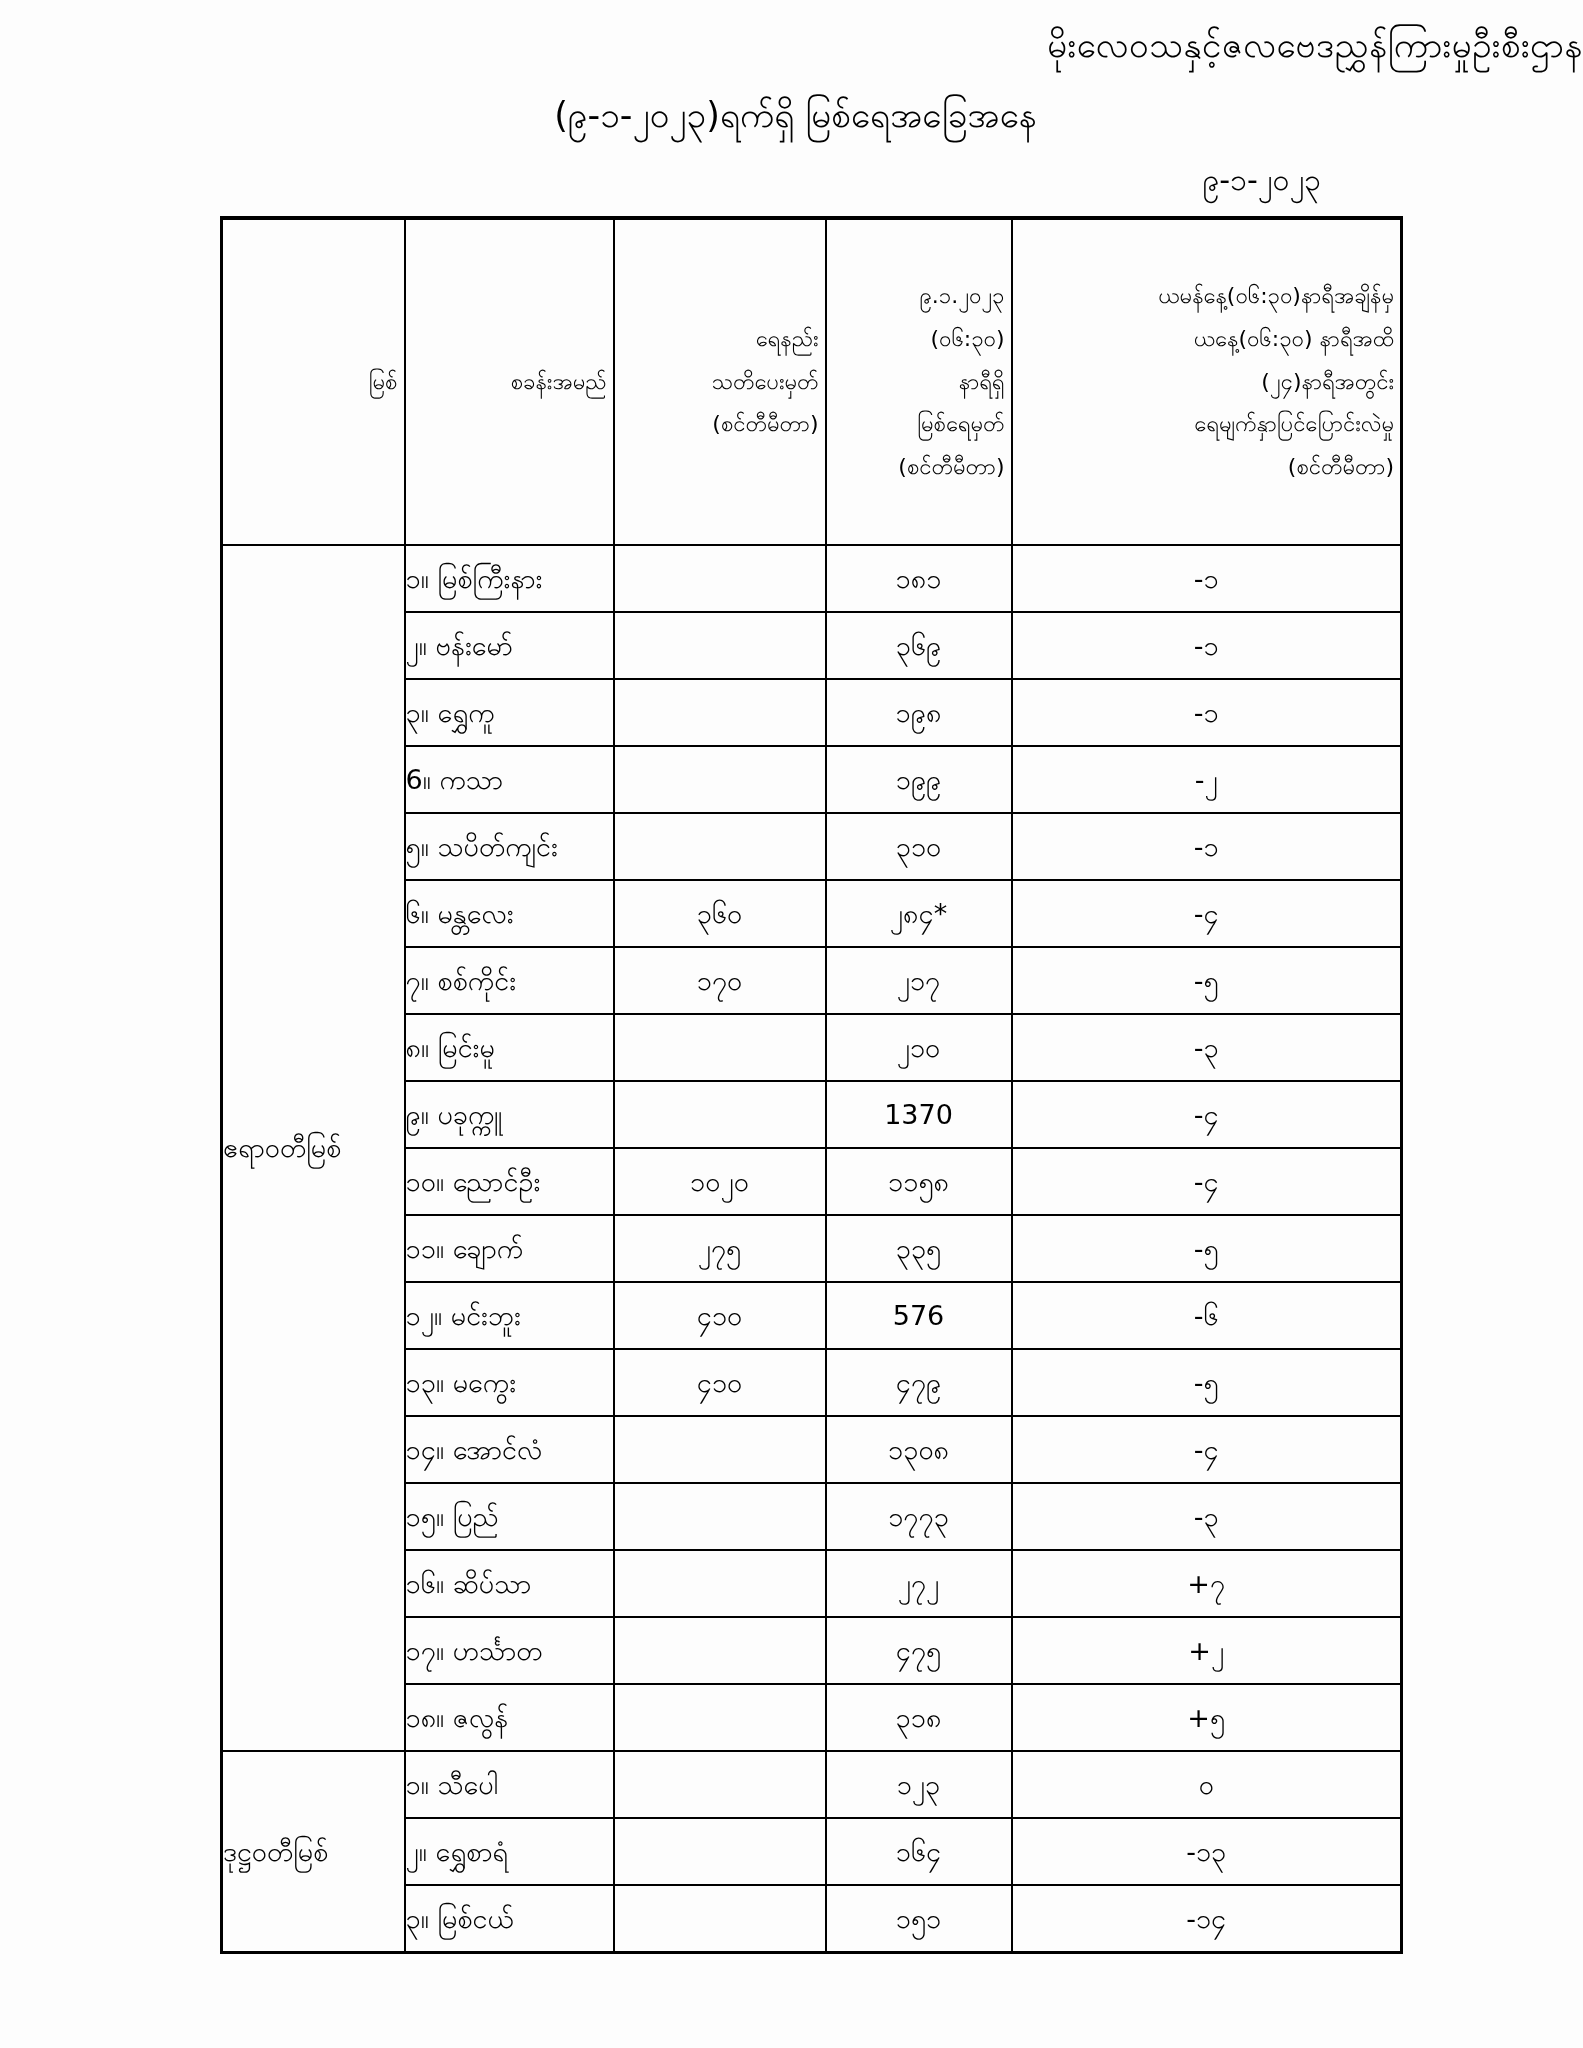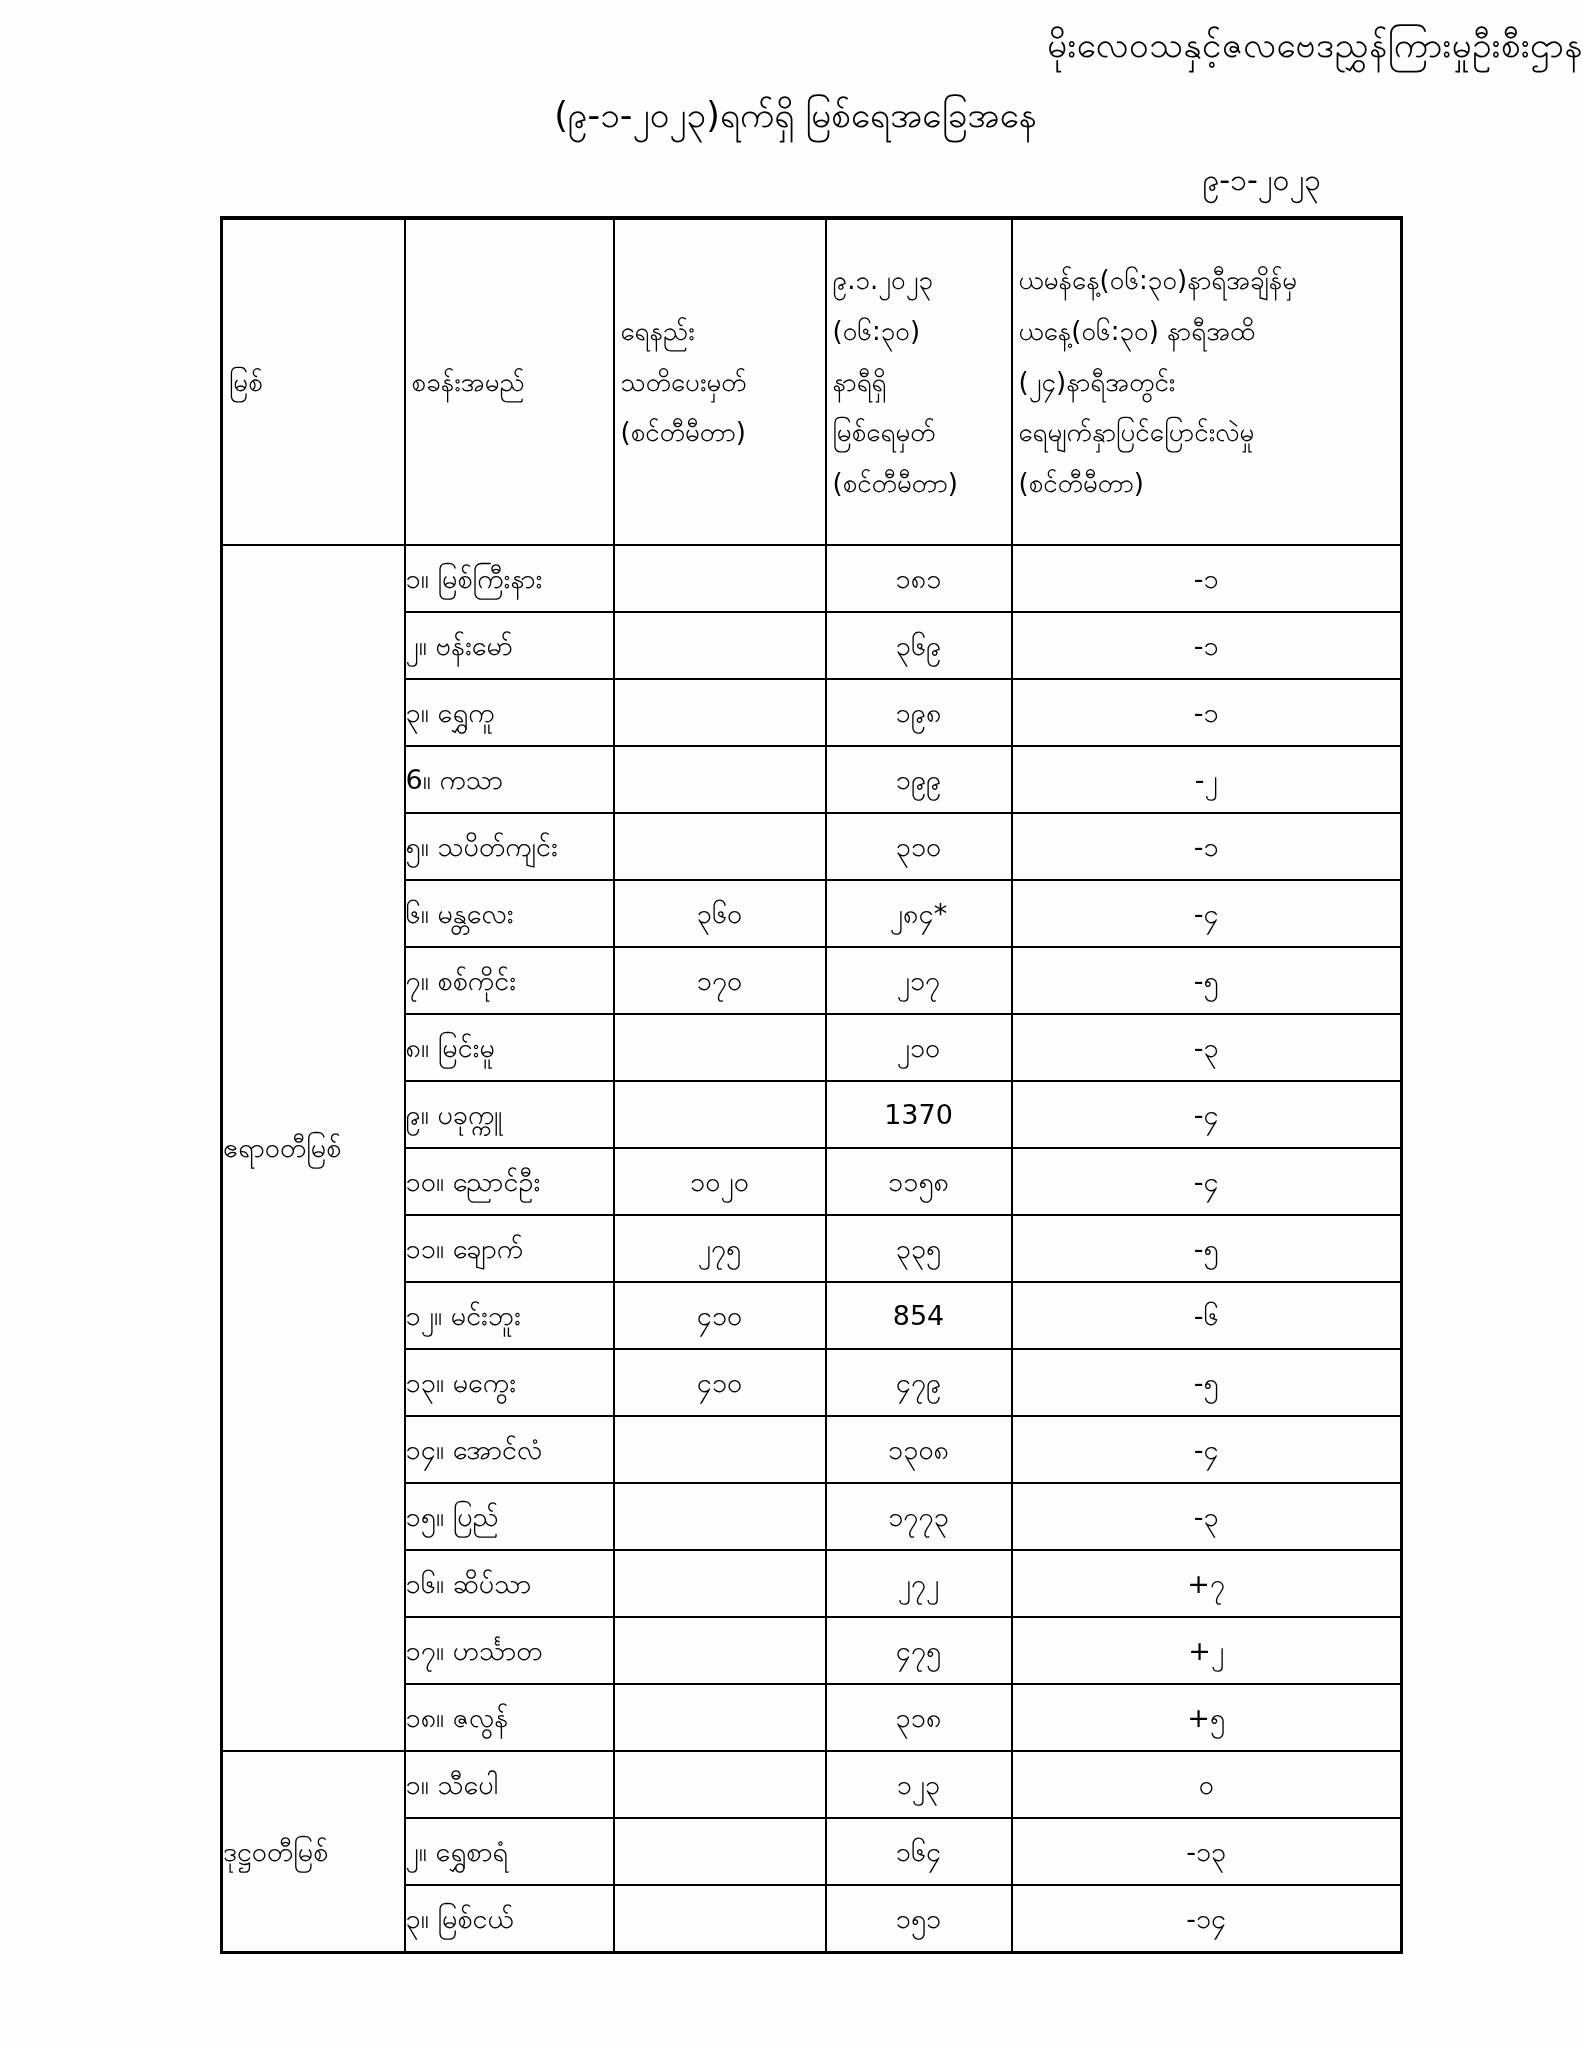--- a/index.html
+++ b/index.html
@@ -53,23 +53,23 @@
     border-top-width: 4px;
   }
   table.river-table th,
   table.river-table td {
     border: 2px solid #000;
     padding: 0;
     color: #000;
   }
   table.river-table thead th {
     height: 316px;
-    font-size: 26px;
+    font-size: 22px;
     font-weight: normal;
-    text-align: left;
+    text-align: right;
     vertical-align: middle;
     white-space: pre-line;
     line-height: 1.95;
     padding: 4px 6px;
   }
   table.river-table td {
     height: 65px;
     font-size: 27px;
     vertical-align: middle;
     line-height: 1.3;
@@ -185,21 +185,21 @@
         </tr>
         <tr>
           <td class="cell-station">၁၁။ ချောက်</td>
           <td class="cell-num">၂၇၅</td>
           <td class="cell-num">၃၃၅</td>
           <td class="cell-num">-၅</td>
         </tr>
         <tr>
           <td class="cell-station">၁၂။ မင်းဘူး</td>
           <td class="cell-num">၄၁၀</td>
-          <td class="cell-num">854</td>
+          <td class="cell-num">576</td>
           <td class="cell-num">-၆</td>
         </tr>
         <tr>
           <td class="cell-station">၁၃။ မကွေး</td>
           <td class="cell-num">၄၁၀</td>
           <td class="cell-num">၄၇၉</td>
           <td class="cell-num">-၅</td>
         </tr>
         <tr>
           <td class="cell-station">၁၄။ အောင်လံ</td>

